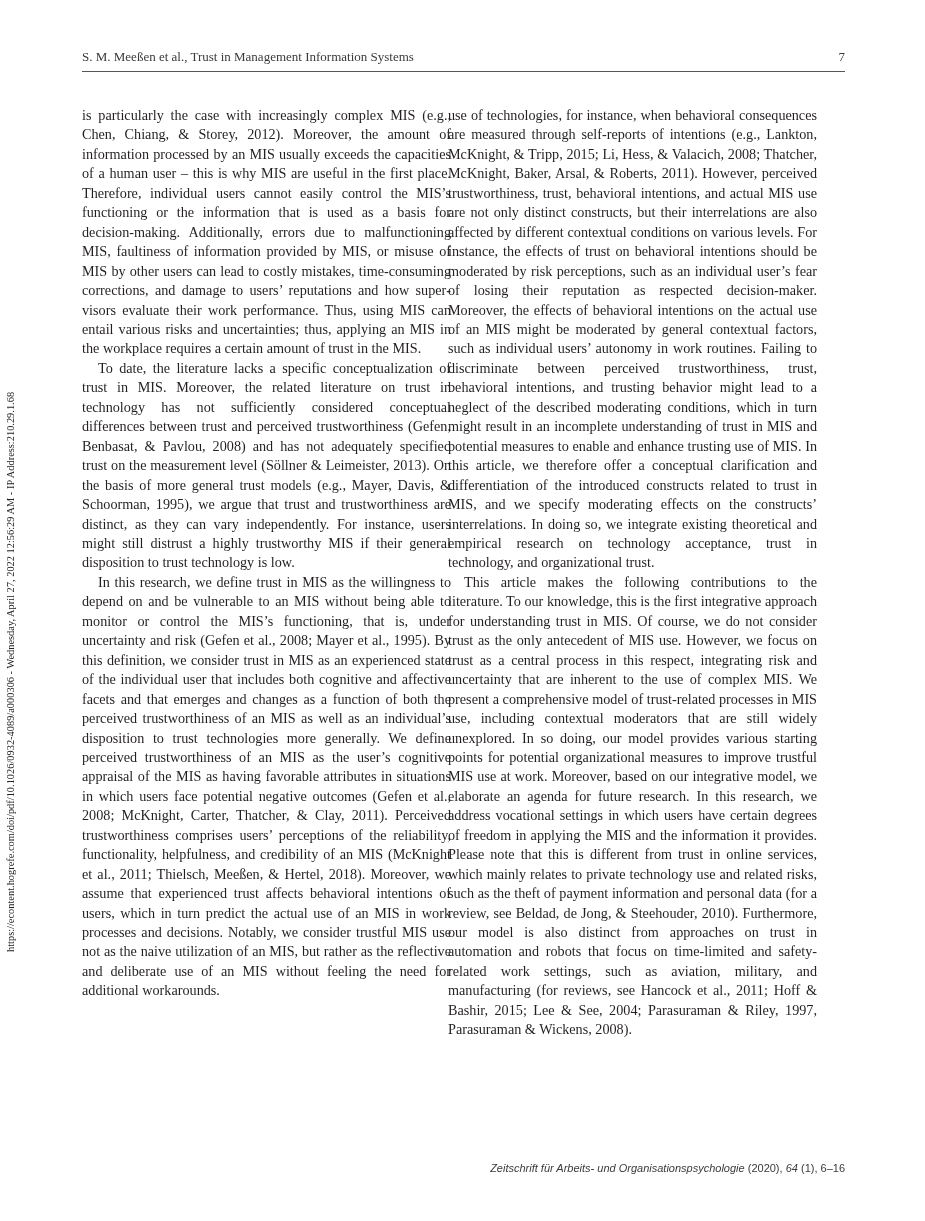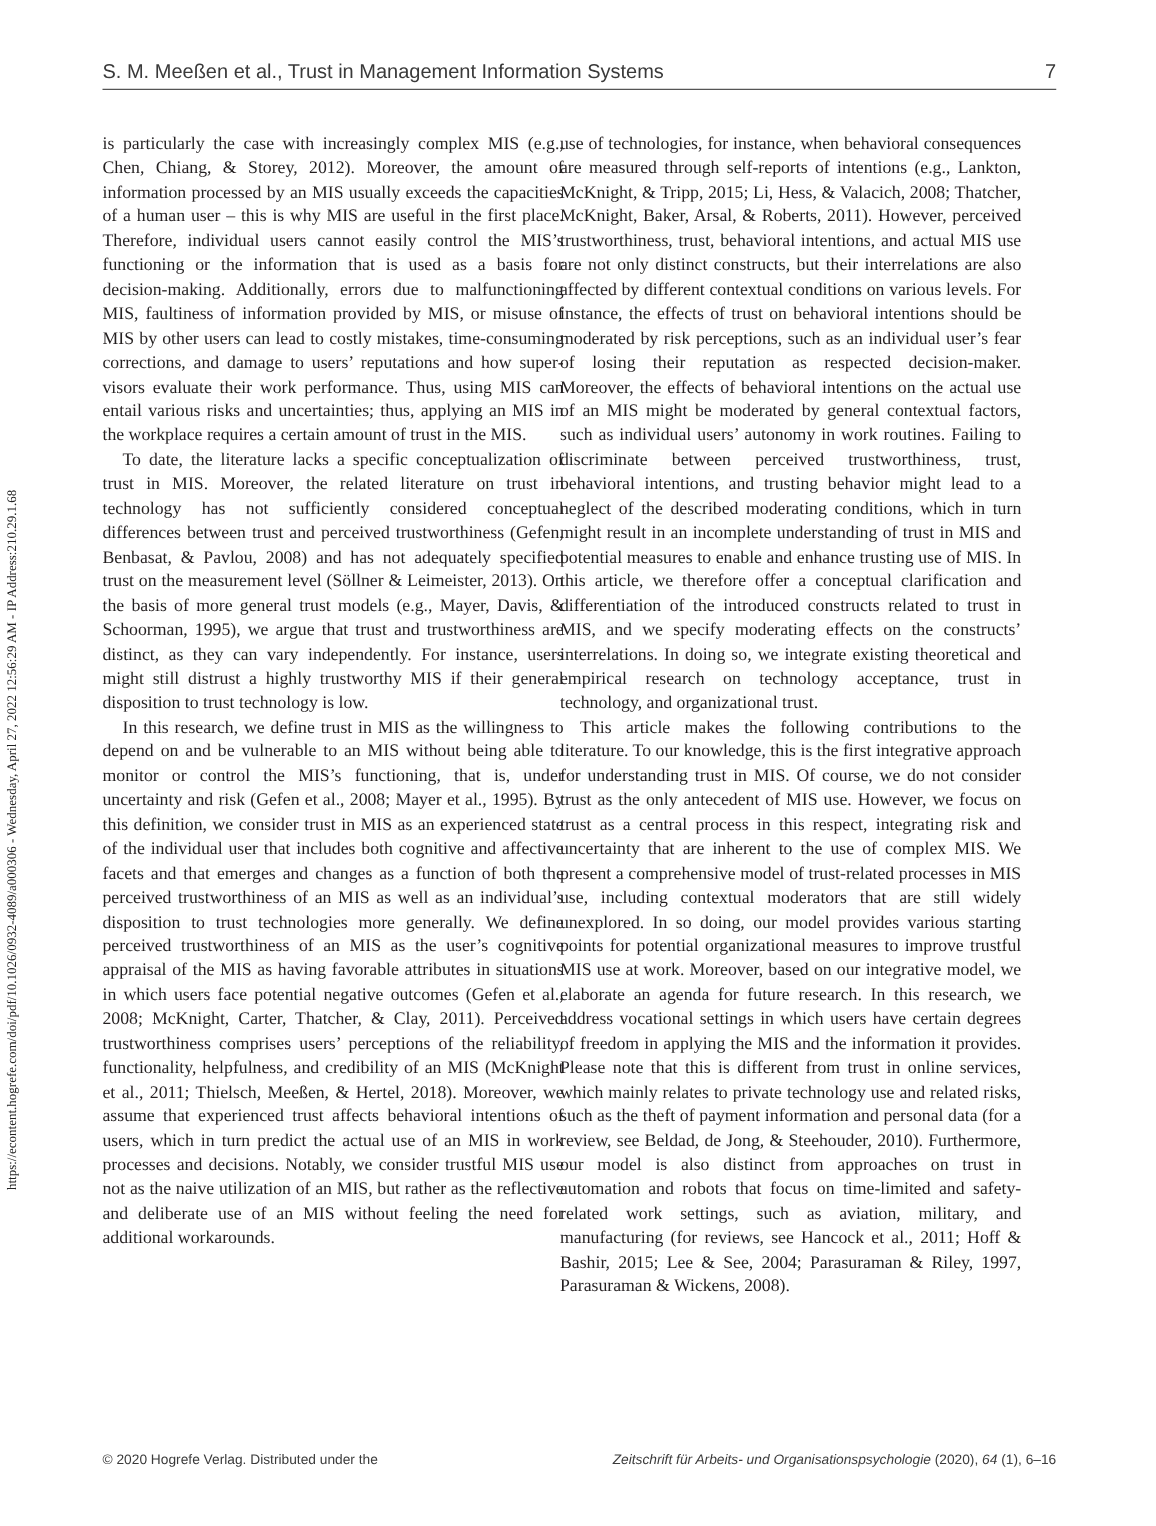--- a/index.html
+++ b/index.html
@@ -1,18 +1,18 @@
 <!DOCTYPE html>
 <html><head>
 <meta charset="utf-8">
 <style>
   html, body { margin: 0; padding: 0; background: #ffffff; }
   body { width: 925px; height: 1221px; position: relative; overflow: hidden; color: #231f20; }
   .header { position: absolute; left: 82px; right: 80px; top: 49px; height: 20px;
-    font-family: Liberation Sans, sans-serif; font-size: 16px; color: #3a3a3a; }
+    font-family: Liberation Serif, serif; font-size: 13px; color: #3a3a3a; }
   .header .title { position: absolute; left: 0; top: 0; }
   .header .pageno { position: absolute; right: 0; top: 0; }
   .header-rule { position: absolute; left: 82px; right: 80px; top: 71px; height: 1px; background: #555; }
   .col { position: absolute; top: 106px; width: 369px;
     font-family: "Liberation Serif", serif; font-size: 14.2px; line-height: 19.45px;
     text-align: justify; hyphens: manual; }
   .col.left { left: 82px; }
   .col.right { left: 448px; }
   .col p { margin: 0; text-indent: 0; }
   .col p.indent { text-indent: 16px; }
@@ -45,21 +45,20 @@
   <p class="indent">In this research, we define trust in MIS as the willing­ness to depend on and be vulnerable to an MIS without being able to monitor or control the MIS’s functioning, that is, under uncertainty and risk (Gefen et al., 2008; Mayer et al., 1995). By this definition, we consider trust in MIS as an experienced state of the individual user that includes both cognitive and affective facets and that emerges and changes as a function of both the perceived trustworthiness of an MIS as well as an individual’s disposition to trust technologies more generally. We define perceived trustworthiness of an MIS as the user’s cognitive appraisal of the MIS as having favorable attrib­utes in situations in which users face potential negative outcomes (Gefen et al., 2008; McKnight, Carter, Thatch­er, &amp; Clay, 2011). Perceived trustworthiness comprises users’ perceptions of the reliability, functionality, helpful­ness, and credibility of an MIS (McKnight et al., 2011; Thielsch, Meeßen, &amp; Hertel, 2018). Moreover, we assume that experienced trust affects behavioral intentions of users, which in turn predict the actual use of an MIS in work processes and decisions. Notably, we consider trust­ful MIS use not as the naive utilization of an MIS, but rather as the reflective and deliberate use of an MIS without feeling the need for additional workarounds.</p>
 </div>
 
 <div class="col right">
   <p>use of technologies, for instance, when behavioral con­sequences are measured through self-reports of intentions (e.g., Lankton, McKnight, &amp; Tripp, 2015; Li, Hess, &amp; Valacich, 2008; Thatcher, McKnight, Baker, Arsal, &amp; Roberts, 2011). However, perceived trustworthiness, trust, behavioral intentions, and actual MIS use are not only distinct constructs, but their interrelations are also affect­ed by different contextual conditions on various levels. For instance, the effects of trust on behavioral intentions should be moderated by risk perceptions, such as an individual user’s fear of losing their reputation as respect­ed decision-maker. Moreover, the effects of behavioral intentions on the actual use of an MIS might be moder­ated by general contextual factors, such as individual users’ autonomy in work routines. Failing to discriminate between perceived trustworthiness, trust, behavioral in­tentions, and trusting behavior might lead to a neglect of the described moderating conditions, which in turn might result in an incomplete understanding of trust in MIS and potential measures to enable and enhance trusting use of MIS. In this article, we therefore offer a conceptual clarification and differentiation of the introduced con­structs related to trust in MIS, and we specify moderating effects on the constructs’ interrelations. In doing so, we integrate existing theoretical and empirical research on technology acceptance, trust in technology, and organiza­tional trust.</p>
   <p class="indent">This article makes the following contributions to the literature. To our knowledge, this is the first integrative approach for understanding trust in MIS. Of course, we do not consider trust as the only antecedent of MIS use. However, we focus on trust as a central process in this respect, integrating risk and uncertainty that are inherent to the use of complex MIS. We present a comprehensive model of trust-related processes in MIS use, including contextual moderators that are still widely unexplored. In so doing, our model provides various starting points for potential organizational measures to improve trustful MIS use at work. Moreover, based on our integrative model, we elaborate an agenda for future research. In this research, we address vocational settings in which users have certain degrees of freedom in applying the MIS and the information it provides. Please note that this is different from trust in online services, which mainly relates to private technology use and related risks, such as the theft of payment information and personal data (for a review, see Beldad, de Jong, &amp; Steehouder, 2010). Furthermore, our model is also distinct from approaches on trust in automation and robots that focus on time-limited and safety-related work settings, such as aviation, military, and manufacturing (for reviews, see Hancock et al., 2011; Hoff &amp; Bashir, 2015; Lee &amp; See, 2004; Para­suraman &amp; Riley, 1997, Parasuraman &amp; Wickens, 2008).</p>
 </div>
 
 <div class="footer">
   <div class="lic">
-    <div>© 2020 Hogrefe Verlag.  Distributed under the</div>
   </div>
   <div class="journal">
     <i>Zeitschrift für Arbeits- und Organisationspsychologie</i>
     <span>(2020),</span>
     <i>64</i>
     <span>(1), 6–16</span>
   </div>
 </div>
 
 </body></html>

